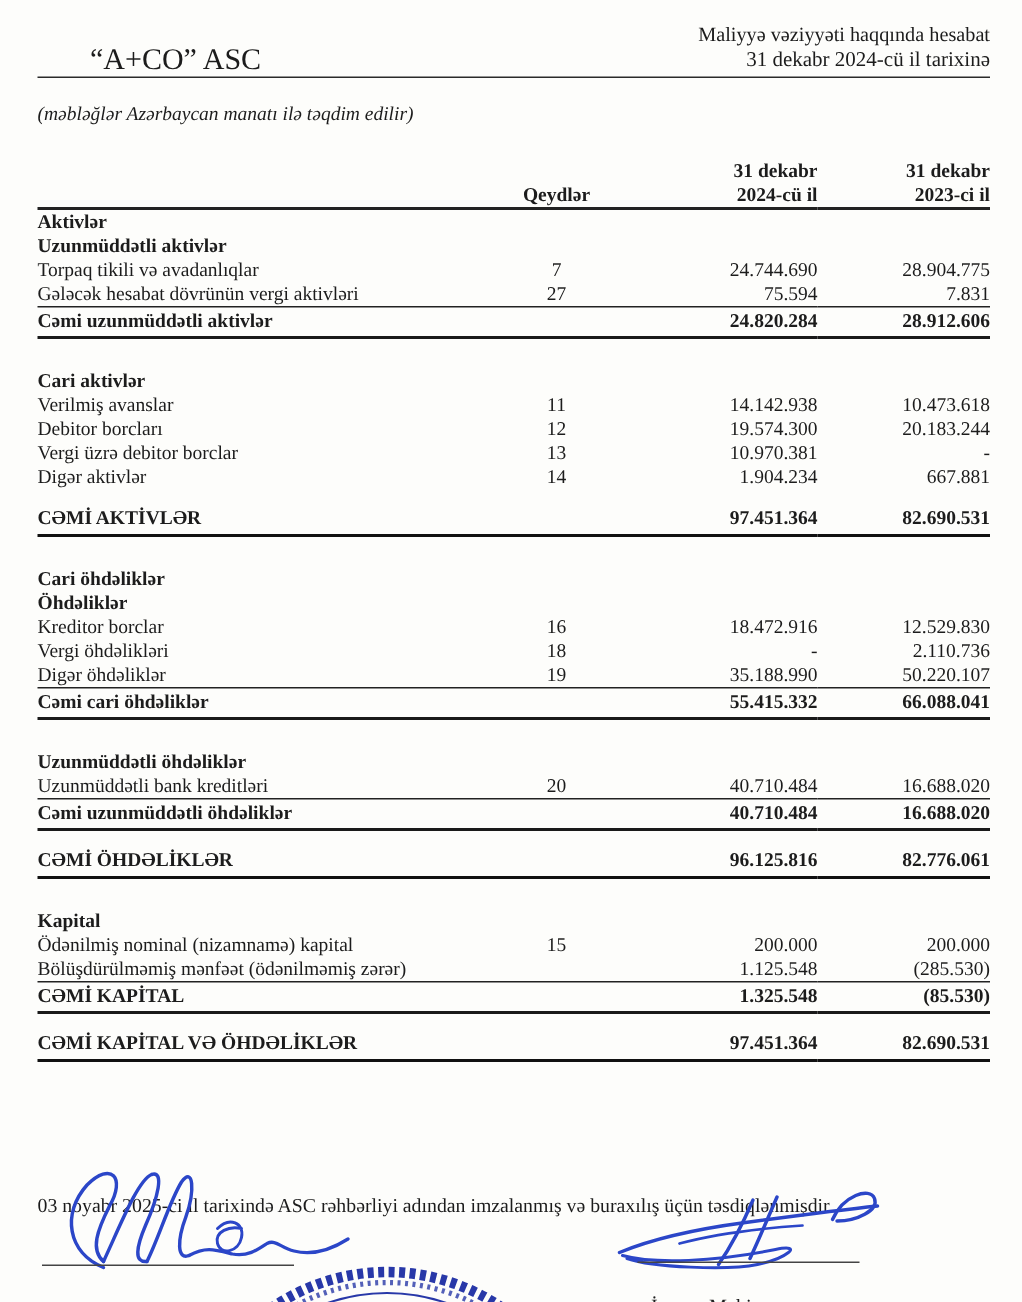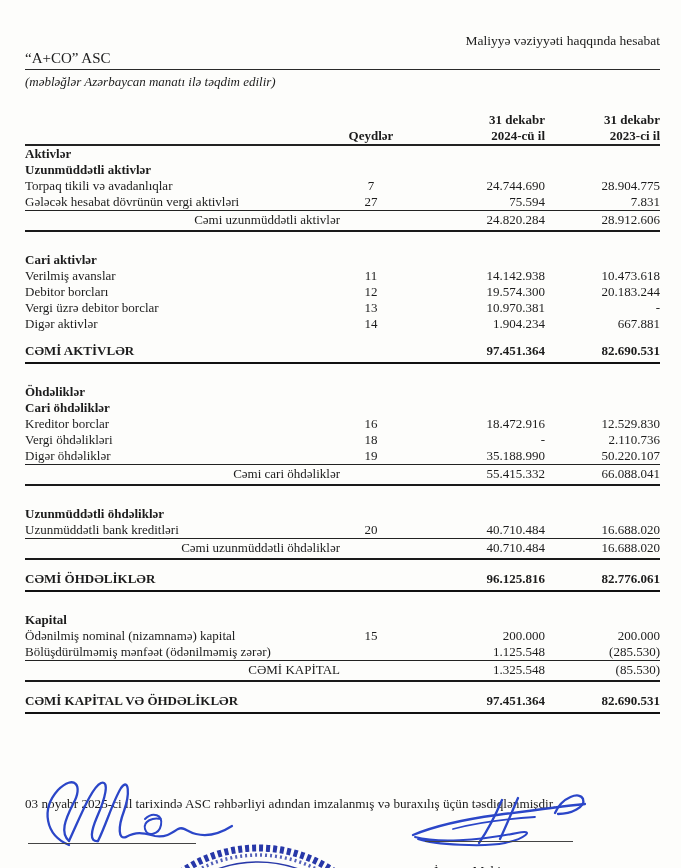--- a/index.html
+++ b/index.html
@@ -13,29 +13,29 @@
     font-family:"Liberation Serif","DejaVu Serif",serif;
     color:var(--ink);
   }
   .page{
     position:relative;width:681px;height:868px;
     background:#fdfdfb;overflow:hidden;
     box-sizing:border-box;
     padding:14px 21px 0 25px;
   }
   
-  .hdr-row1{text-align:right;font-size:13.5px;line-height:17px;margin-top:18px;}
+  .hdr-row1{text-align:right;font-size:13.5px;line-height:17px;}
   .hdr-row2{
     display:flex;justify-content:space-between;align-items:flex-end;
     font-size:14px;line-height:19px;
     border-bottom:1.5px solid #2a2a2a;
     padding-bottom:1px;
   }
-  .company{font-size:15px;}
-  .currency-note{font-style:italic;font-size:13px;margin-top:4px;}
+  .company{font-size:20px;margin-left:35px;}
+  .currency-note{font-style:italic;font-size:13px;margin-top:16px;}
   
   table.bs{
     width:635px;border-collapse:collapse;margin-top:22px;
     font-size:13px;color:var(--ink);
   }
   table.bs td,table.bs th{padding:0;line-height:16px;vertical-align:bottom;}
   col.c-label{width:315px;}
   col.c-note{width:62px;}
   col.c-2024{width:143px;}
   col.c-2023{width:115px;}
@@ -43,24 +43,24 @@
     font-weight:bold;border-bottom:2px solid #222;
     padding-bottom:3px;white-space:pre-line;margin-top:32px;
   }
   th.h-note{text-align:center;vertical-align:middle;}
   th.h-val{text-align:right;}
   td.c-note{text-align:center;}
   td.c-val{text-align:right;}
   tr.row-section td{font-weight:bold;}
   tr.row-item td{font-weight:normal;}
   tr.row-subtotal td{
-    font-weight:normal;
+    font-weight:bold;
     border-top:1.2px solid #222;
     border-bottom:2.2px solid #1a1a1a;
-    padding-top:1px;padding-bottom:2px;text-align:right;
+    padding-top:1px;padding-bottom:2px;
   }
   tr.row-grandtotal td{
     font-weight:bold;
     border-bottom:2.6px solid #111;
     padding-top:2px;padding-bottom:3px;margin-top:22px;
   }
   tr.row-spacer td{height:20px;}
   tr.row-spacer_sm td{height:9px;}
   
   .approval{
@@ -82,20 +82,21 @@
 </style>
 </head>
 <body>
 
 <div class="page">
 
   <div class="hdr-row1">Maliyyə vəziyyəti haqqında hesabat</div>
 
   <div class="hdr-row2">
     <span class="company">“A+CO” ASC</span>
+    <span>31 dekabr 2024-cü il tarixinə</span>
   </div>
 
   <div class="currency-note">(məbləğlər Azərbaycan manatı ilə təqdim edilir)</div>
 
   <table class="bs">
     <colgroup>
       <col class="c-label">
         <col class="c-note">
         <col class="c-2024">
         <col class="c-2023">
@@ -180,27 +181,27 @@
         <tr class="row-grandtotal">
           <td class="c-label">CƏMİ AKTİVLƏR</td>
           <td class="c-note"></td>
           <td class="c-val">97.451.364</td>
           <td class="c-val">82.690.531</td>
         </tr>
         <tr class="row-spacer">
           <td colspan="4"></td>
         </tr>
         <tr class="row-section">
+          <td class="c-label">Cari öhdəliklər</td>
+          <td class="c-note"></td>
+          <td class="c-val"></td>
+          <td class="c-val"></td>
+        </tr>
+        <tr class="row-section">
           <td class="c-label">Öhdəliklər</td>
-          <td class="c-note"></td>
-          <td class="c-val"></td>
-          <td class="c-val"></td>
-        </tr>
-        <tr class="row-section">
-          <td class="c-label">Cari öhdəliklər</td>
           <td class="c-note"></td>
           <td class="c-val"></td>
           <td class="c-val"></td>
         </tr>
         <tr class="row-item">
           <td class="c-label">Kreditor borclar</td>
           <td class="c-note">16</td>
           <td class="c-val">18.472.916</td>
           <td class="c-val">12.529.830</td>
         </tr>

